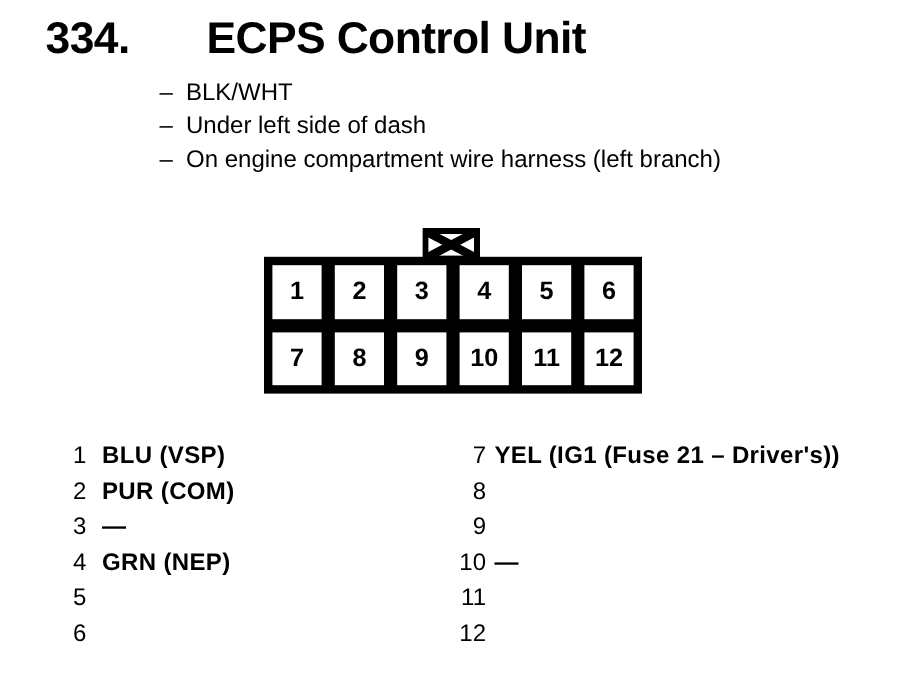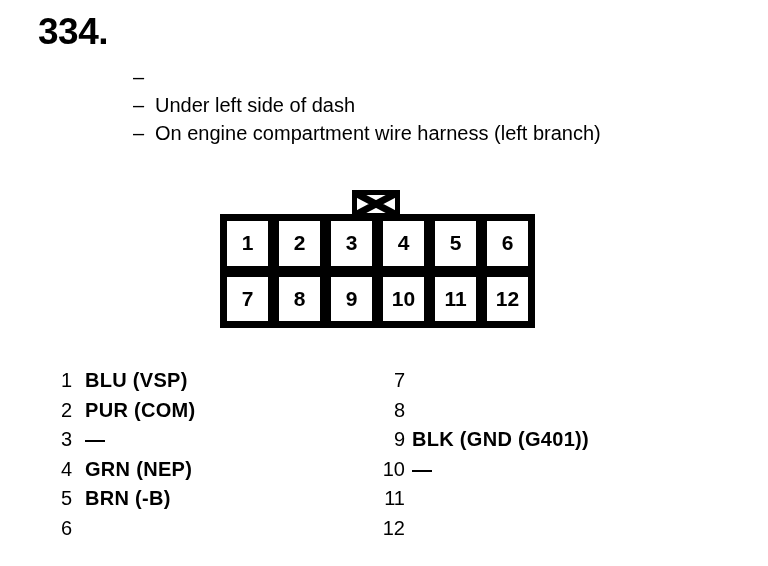--- a/index.html
+++ b/index.html
@@ -82,25 +82,27 @@
   .pinlist-right .pin-num { width: 27px; margin-right: 7px; }
   .pin-label { letter-spacing: 0.3px; font-weight: bold; }
 </style>
 </head>
 <body>
 
 <div class="page">
 
   <div class="title-row">
     <span class="item-no">334.</span>
+    <span class="title">ECPS Control Unit</span>
   </div>
 
   <div class="notes">
     <div class="note">
       <span class="dash">–</span>
+      <span>BLK/WHT</span>
     </div>
     <div class="note">
       <span class="dash">–</span>
       <span>Under left side of dash</span>
     </div>
     <div class="note">
       <span class="dash">–</span>
       <span>On engine compartment wire harness (left branch)</span>
     </div>
   </div>
@@ -161,37 +163,36 @@
     <div class="pin-row">
       <span class="pin-num">3</span>
       <span class="pin-label">—</span>
     </div>
     <div class="pin-row">
       <span class="pin-num">4</span>
       <span class="pin-label">GRN (NEP)</span>
     </div>
     <div class="pin-row">
       <span class="pin-num">5</span>
-      <span class="pin-label">BRN (-B)</span>
     </div>
     <div class="pin-row">
       <span class="pin-num">6</span>
     </div>
   </div>
 
   <div class="pinlist pinlist-right">
     <div class="pin-row">
       <span class="pin-num">7</span>
+      <span class="pin-label">YEL (IG1 (Fuse 21 – Driver's))</span>
     </div>
     <div class="pin-row">
       <span class="pin-num">8</span>
     </div>
     <div class="pin-row">
       <span class="pin-num">9</span>
-      <span class="pin-label">BLK (GND (G401))</span>
     </div>
     <div class="pin-row">
       <span class="pin-num">10</span>
       <span class="pin-label">—</span>
     </div>
     <div class="pin-row">
       <span class="pin-num">11</span>
     </div>
     <div class="pin-row">
       <span class="pin-num">12</span>

